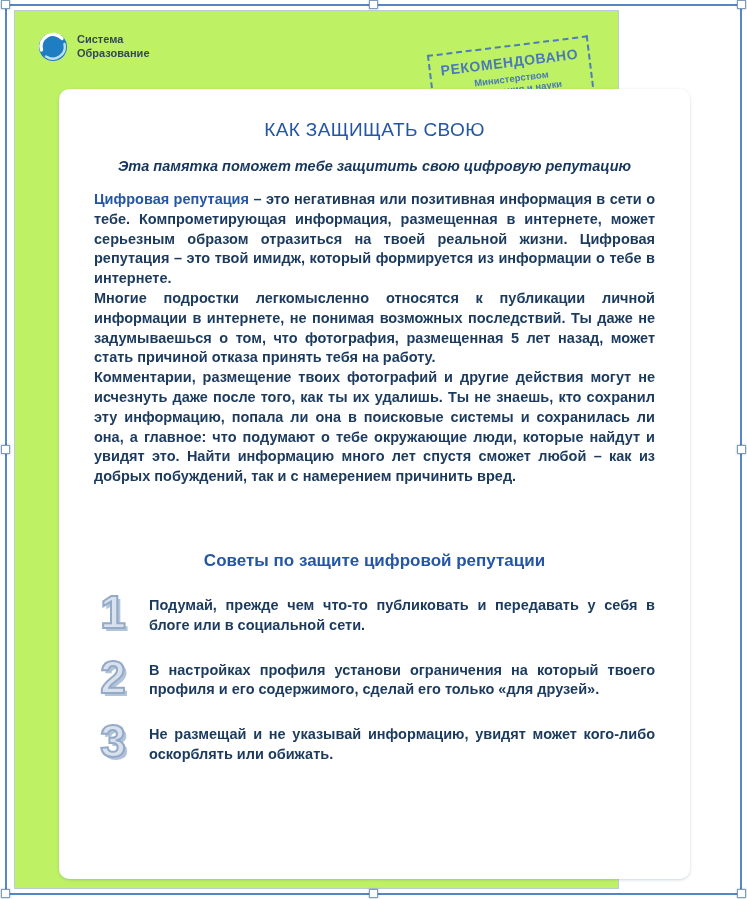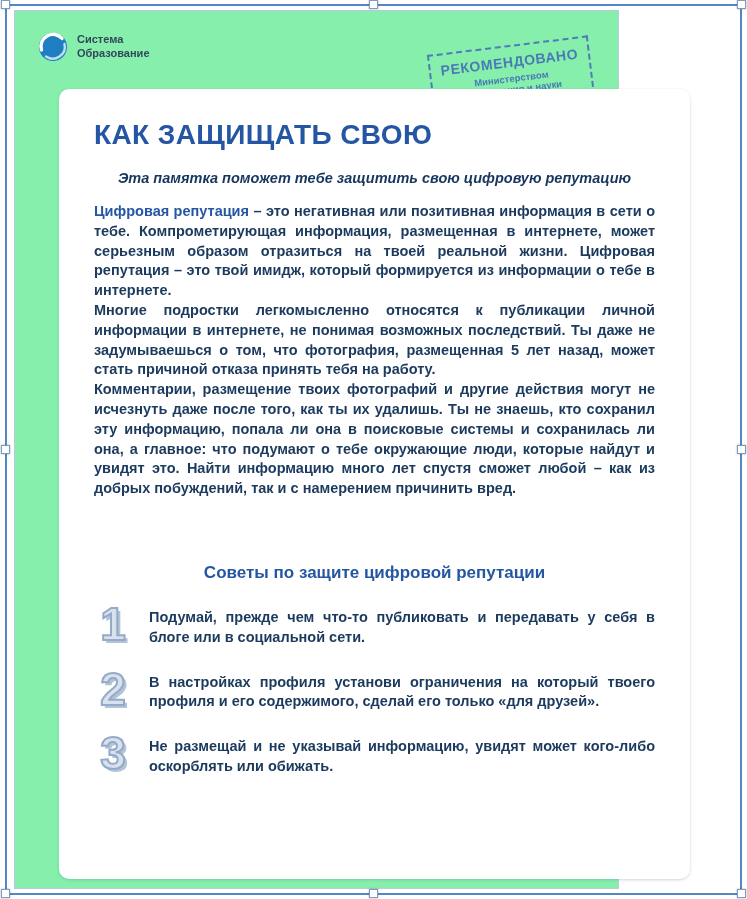--- a/index.html
+++ b/index.html
@@ -12,41 +12,41 @@
   .selection-rect { position:absolute; left:5px; top:4px; right:5px; bottom:4px;
                     border:2px solid #5586c6; pointer-events:none; z-index:5; }
   .handle { position:absolute; width:9px; height:9px; background:#ffffff;
             border:1px solid #7f9db9; box-shadow:0 0 2px rgba(40,70,110,.45); z-index:10; }
   .h-tl { left:1px;   top:0; }    .h-tc { left:369px; top:0; }    .h-tr { left:737px; top:0; }
   .h-ml { left:1px;   top:445px;} .h-mr { left:737px; top:445px;}
   .h-bl { left:1px;   top:889px;} .h-bc { left:369px; top:889px;} .h-br { left:737px; top:889px;}
 
   
   .poster { position:absolute; left:14px; top:10px; width:605px; height:879px;
-            background:#86efac; border:1px solid #bccbdc; }
+            background:#bef264; border:1px solid #bccbdc; }
 
   
   .logo { position:absolute; left:22px; top:20px; display:flex; align-items:center; gap:8px; }
   .logo-icon { width:32px; height:32px; display:block; }
   .logo-text { font-size:11px; font-weight:bold; color:#33475c; line-height:1.25; }
 
   
   .stamp { position:absolute; right:26px; top:34px; width:162px; padding:7px 8px 9px;
            border:2px dashed #4f7cb8; transform:rotate(-7deg); text-align:center;
            color:#4a7ab5; }
   .stamp-line1 { font-size:14px; font-weight:800; letter-spacing:.6px; }
   .stamp-line2 { font-size:9.5px; font-weight:bold; margin-top:3px; }
   .stamp-line3 { font-size:9.5px; font-weight:bold; }
 
   
   .card { position:absolute; left:44px; top:78px; width:631px; height:790px;
           background:#ffffff; border-radius:10px; padding:28px 35px 30px;
           overflow:hidden; box-shadow:0 1px 3px rgba(60,90,130,.25); }
 
-  .title { color:#2456a3; font-size:28px; font-weight:700;
+  .title { text-align:center; color:#2456a3; font-size:19px; font-weight:400;
            line-height:1.32; letter-spacing:.4px; }
   .subtitle { text-align:center; color:#17365d; font-size:14.5px; font-weight:bold;
               font-style:italic; margin-top:16px; }
 
   .body-block { margin-top:16px; }
   .body-p { font-size:14.5px; font-weight:bold; color:#1b3a5e; text-align:justify;
             line-height:19.8px; }
   .lead { color:#2456a3; }
 
   .tips-title { text-align:center; color:#2456a3; font-size:17px; font-weight:800;

